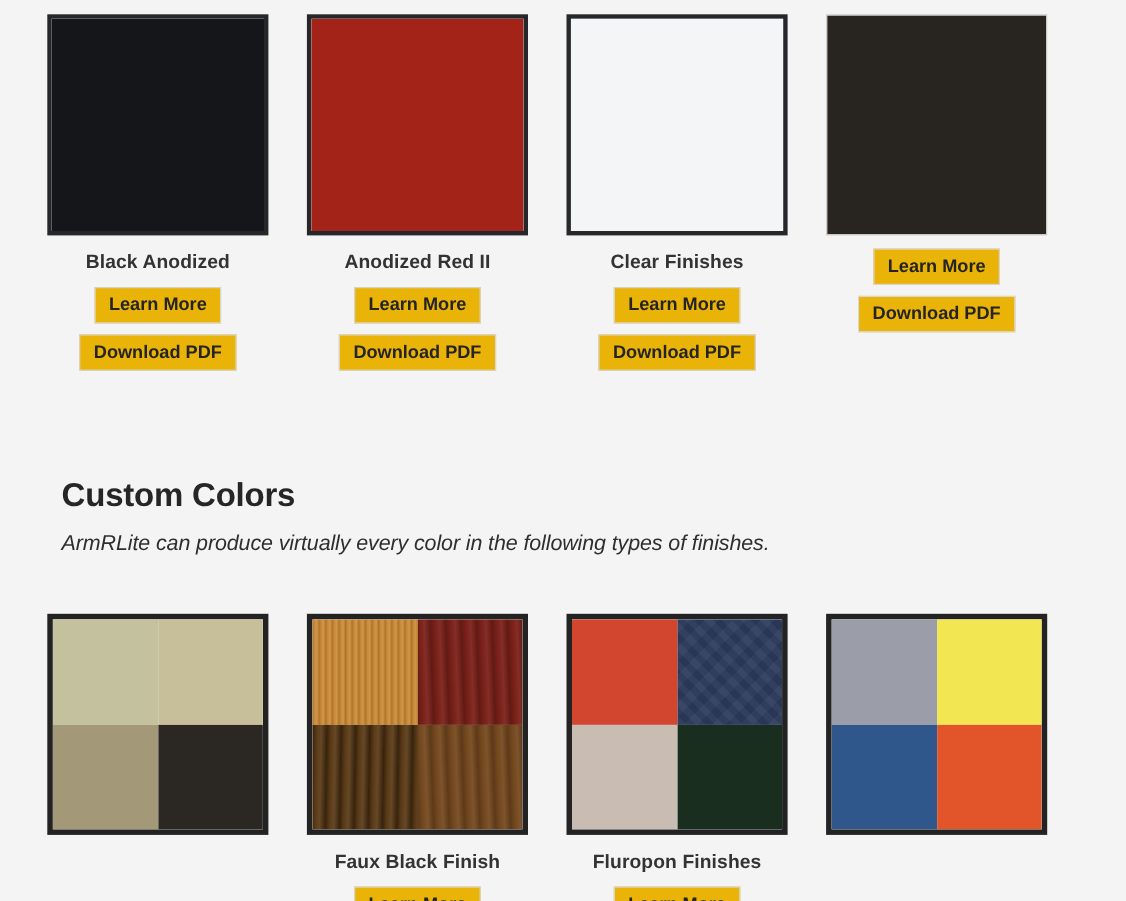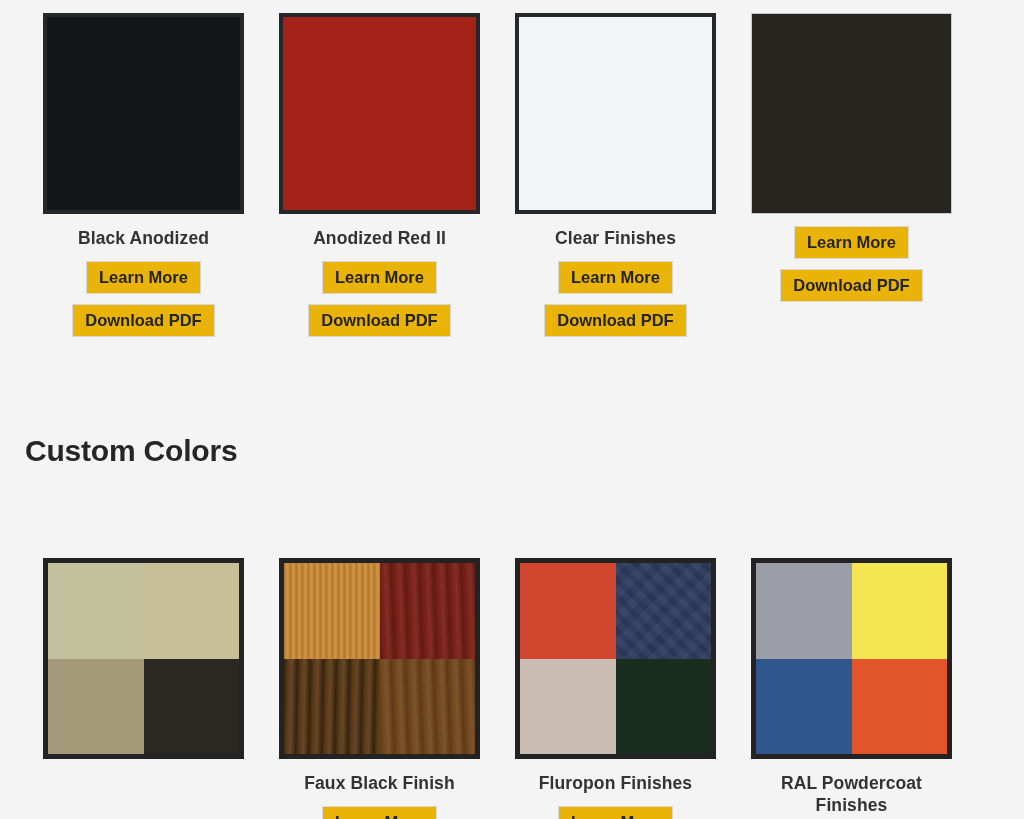--- a/index.html
+++ b/index.html
@@ -146,21 +146,21 @@
     font-weight: 700;
     font-family: "Liberation Sans", sans-serif;
     white-space: nowrap;
     cursor: pointer;
   }
   .btn.pdf { margin-top: 10px; }
 
   
   .section-head {
     position: absolute;
-    left: 25px;
+    left: 56px;
     top: 432px;
     width: 900px;
   }
   .section-title {
     font-size: 30px;
     line-height: 38px;
     font-weight: 700;
     color: #262626;
     letter-spacing: -0.2px;
   }
@@ -212,20 +212,21 @@
         <div class="swatch-fill" style="background:#282520"></div>
       </div>
       <button class="btn">Learn More</button>
       <button class="btn pdf">Download PDF</button>
     </div>
 
   </div>
 
   <div class="section-head">
     <h2 class="section-title">Custom Colors</h2>
+    <p class="section-sub">ArmRLite can produce virtually every color in the following types of finishes.</p>
   </div>
 
   <div class="grid" id="row-custom">
 
     <div class="card">
       <div class="swatch quad">
         <div class="quad-inner">
           <div class="quad-cell" style="background:#c4c29e"></div>
           <div class="quad-cell" style="background:#c7bf9a"></div>
           <div class="quad-cell" style="background:#a39878"></div>
@@ -263,19 +264,18 @@
 
     <div class="card">
       <div class="swatch quad">
         <div class="quad-inner">
           <div class="quad-cell" style="background:#9b9da8"></div>
           <div class="quad-cell" style="background:#f2e653"></div>
           <div class="quad-cell" style="background:#2f578c"></div>
           <div class="quad-cell" style="background:#e2542a"></div>
         </div>
       </div>
-      <div class="card-label">RAL Powdercoat Finishes</div>
 
     </div>
 
   </div>
 
 </div>
 
 </body></html>

